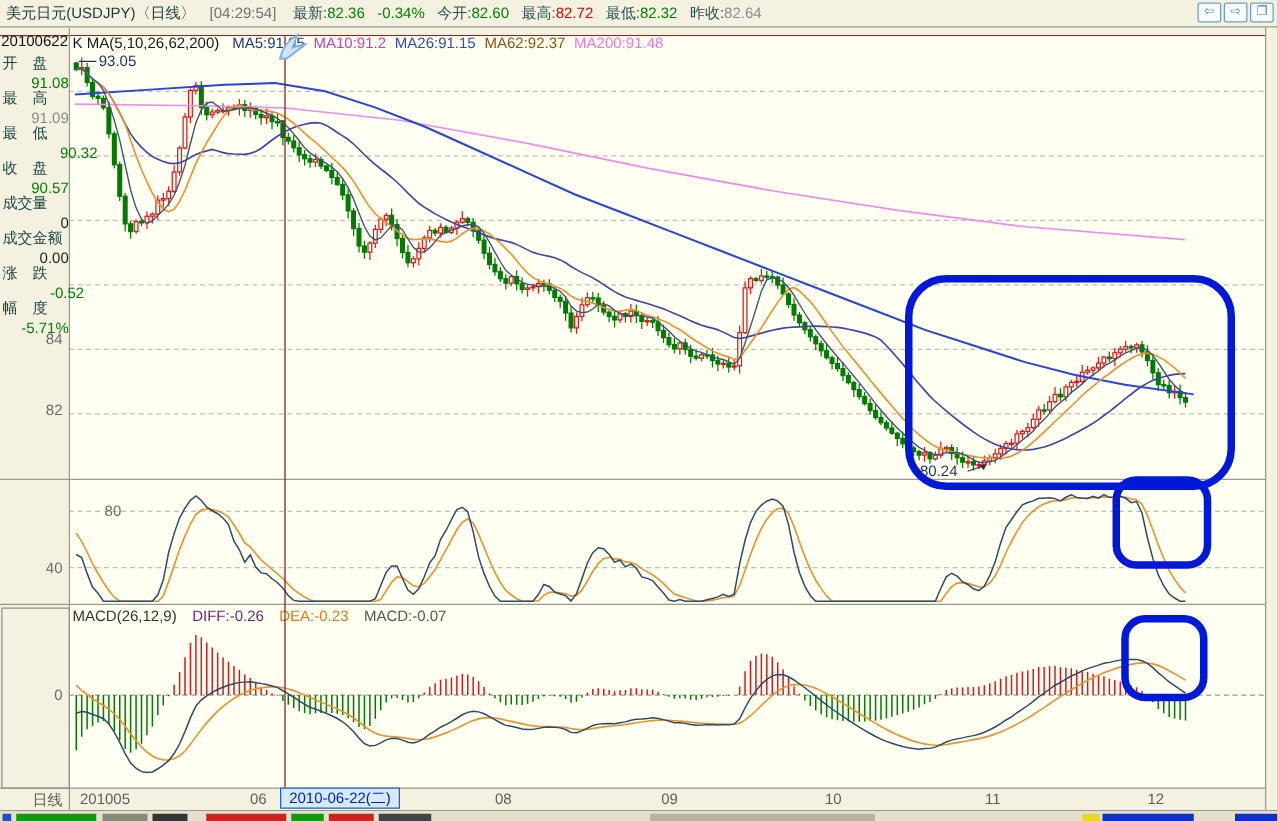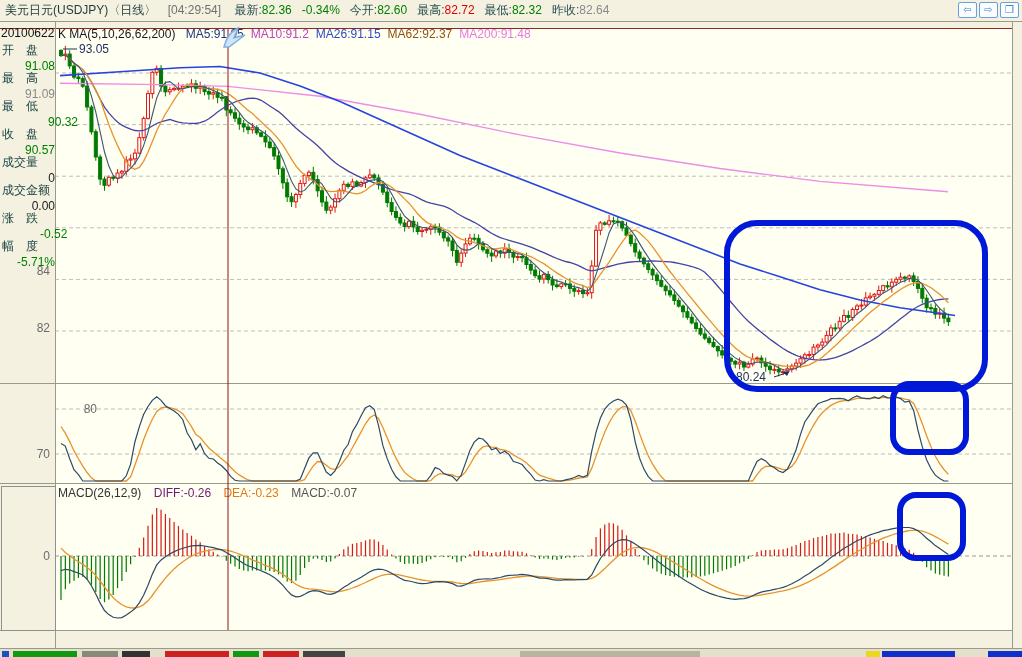--- a/index.html
+++ b/index.html
@@ -757,25 +757,38 @@
         </div>
         <div class="sbrow" style="top: 216px;">
           <div class="sblab">幅　度</div>
           <div class="sbval" style="color: rgb(0, 128, 0);">-5.71%</div>
         </div>
       </div>
     <div id="axisLabels">
         <div class="axlabel" style="top: 242px;">84</div>
         <div class="axlabel" style="top: 299px;">82</div>
         <div class="axlabel" style="top: 380px; padding-left: 47px;">80</div>
-        <div class="axlabel" style="top: 425px;">70</div>
+        <div class="axlabel" style="top: 425px;">40</div>
         <div class="axlabel" style="top: 527px;">0</div>
       </div>
   </div>
 
+  <div class="abs axisrow">
+    <div class="periodlab">日线</div>
+    <div id="xLabels">
+        <div class="xl" style="left: 64px;">201005</div>
+        <div class="xl" style="left: 200px;">06</div>
+        <div class="xl" style="left: 396px;">08</div>
+        <div class="xl" style="left: 529px;">09</div>
+        <div class="xl" style="left: 660px;">10</div>
+        <div class="xl" style="left: 788px;">11</div>
+        <div class="xl" style="left: 918px;">12</div>
+      </div>
+    <div class="datebox" id="dateBox" style="left: 224px; width: 94px;">2010-06-22(二)</div>
+  </div>
 
   <div class="abs strip">
     <i style="left:2px;width:7px;background:#2050c0"></i>
     <i style="left:13px;width:64px;background:#119911"></i>
     <i style="left:82px;width:36px;background:#8a8a7a"></i>
     <i style="left:122px;width:28px;background:#333333"></i>
     <i style="left:165px;width:64px;background:#cc2222"></i>
     <i style="left:233px;width:26px;background:#119911"></i>
     <i style="left:263px;width:36px;background:#cc2222"></i>
     <i style="left:303px;width:42px;background:#444444"></i>

